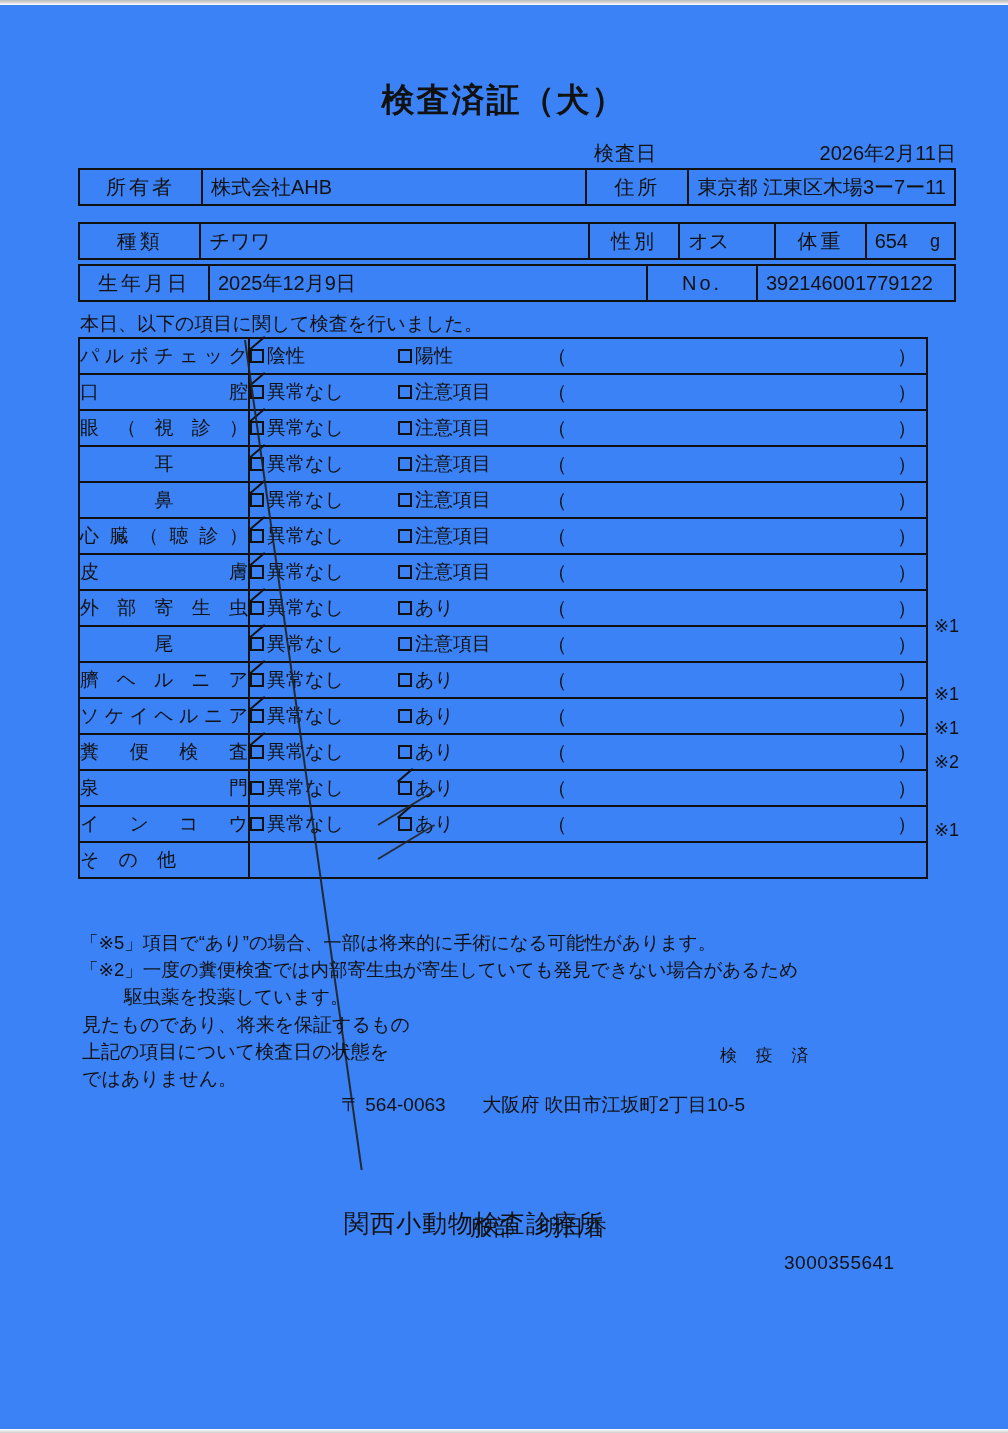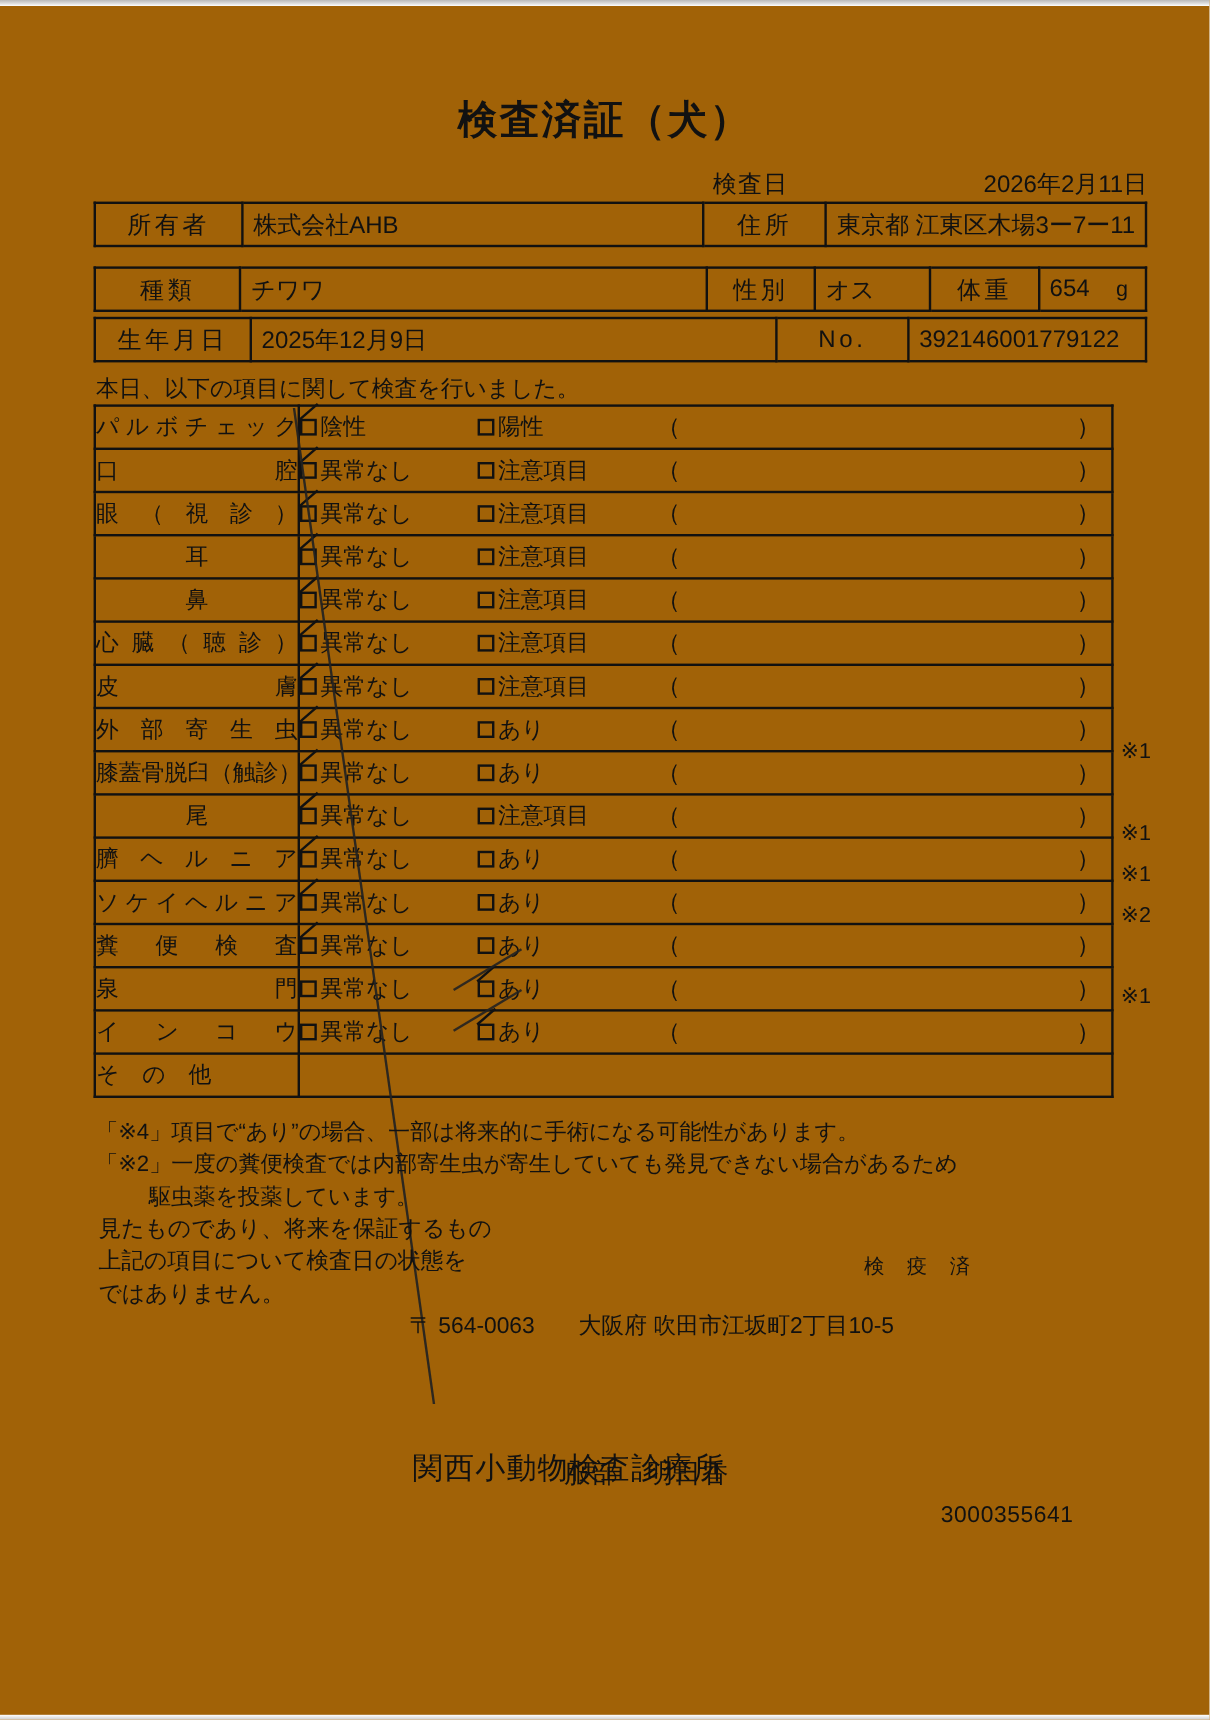--- a/index.html
+++ b/index.html
@@ -11,21 +11,21 @@
     width: 1008px;
     height: 1433px;
     position: relative;
     font-family: "Liberation Sans", "DejaVu Sans", sans-serif;
     color: #111111;
     overflow: hidden;
   }
   .page {
     position: absolute;
     inset: 0;
-    background: #a16207;
+    background: #3b82f6;
   }
   .scan-edge-top {
     position: absolute;
     top: 0; left: 0; right: 0;
     height: 5px;
     background: linear-gradient(to bottom, #b9b9b9 0%, #dcdcdc 55%, #ffffff 100%);
   }
   .scan-edge-bottom {
     position: absolute;
     bottom: 0; left: 0; right: 0;
@@ -413,24 +413,20 @@
                 <span>外</span>
                 <span>部</span>
                 <span>寄</span>
                 <span>生</span>
                 <span>虫</span>
               </span>
             </td>
             <td class="c-opts"><span class="opt first"><span class="box checked"></span><span>異常なし</span></span><span class="opt"><span class="box"></span><span>あり</span></span><span class="paren-open">（</span><span class="paren-close">）</span></td>
           </tr>
           <tr>
-            <td class="c-label lbl-center">膝蓋骨脱臼（触診）</td>
-            <td class="c-opts"><span class="opt first"><span class="box checked"></span><span>異常なし</span></span><span class="opt"><span class="box"></span><span>あり</span></span><span class="paren-open">（</span><span class="paren-close">）</span></td>
-          </tr>
-          <tr>
             <td class="c-label lbl-center">尾</td>
             <td class="c-opts"><span class="opt first"><span class="box checked"></span><span>異常なし</span></span><span class="opt"><span class="box"></span><span>注意項目</span></span><span class="paren-open">（</span><span class="paren-close">）</span></td>
           </tr>
           <tr>
             <td class="c-label">
               <span class="lbl-just">
                 <span>臍</span>
                 <span>ヘ</span>
                 <span>ル</span>
                 <span>ニ</span>
@@ -513,21 +509,21 @@
       <div class="note-row">※1</div>
       <div class="note-row"></div>
       <div class="note-row">※1</div>
       <div class="note-row">※1</div>
       <div class="note-row">※2</div>
       <div class="note-row"></div>
       <div class="note-row">※1</div>
     </div>
 
   <div class="footnotes">
-    <div>「※4」項目で“あり”の場合、一部は将来的に手術になる可能性があります。</div>
+    <div>「※5」項目で“あり”の場合、一部は将来的に手術になる可能性があります。</div>
     <div>「※2」一度の糞便検査では内部寄生虫が寄生していても発見できない場合があるため</div>
     <div class="fn-indent">駆虫薬を投薬しています。</div>
   </div>
 
   <div class="disclaimer">
     <div>見たものであり、将来を保証するもの</div>
     <div>上記の項目について検査日の状態を</div>
     <div>ではありません。</div>
   </div>
 

